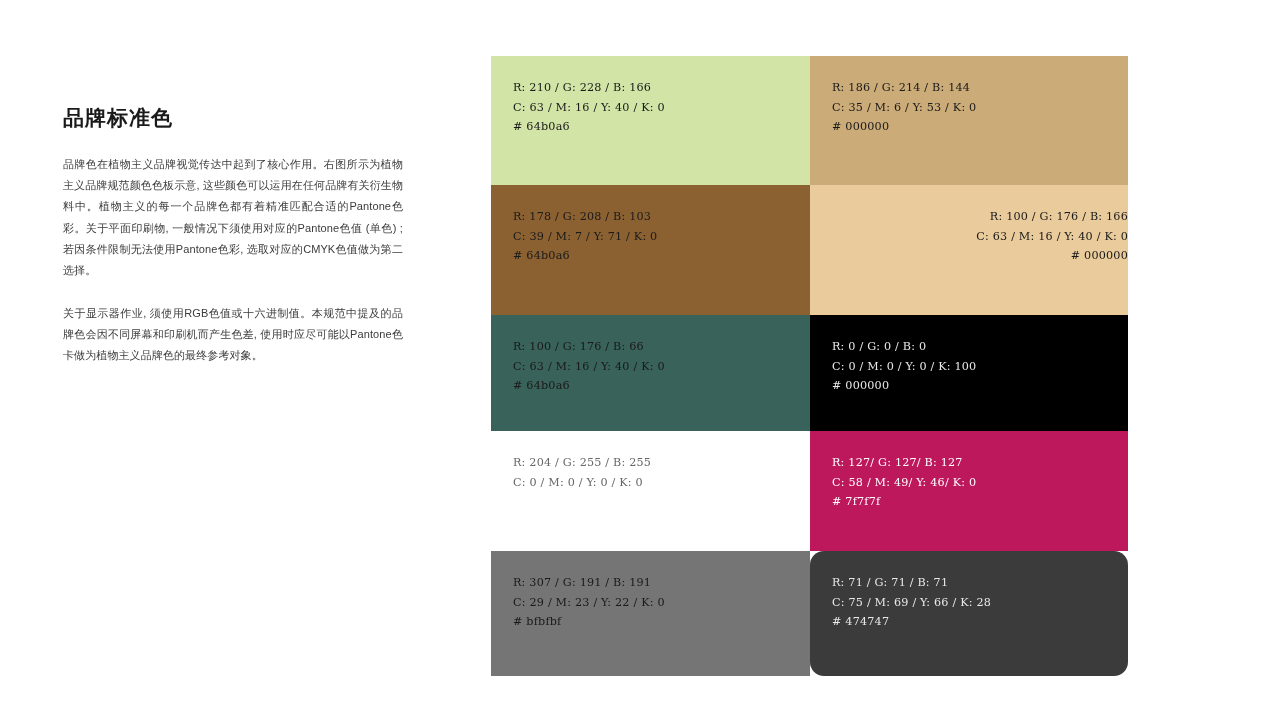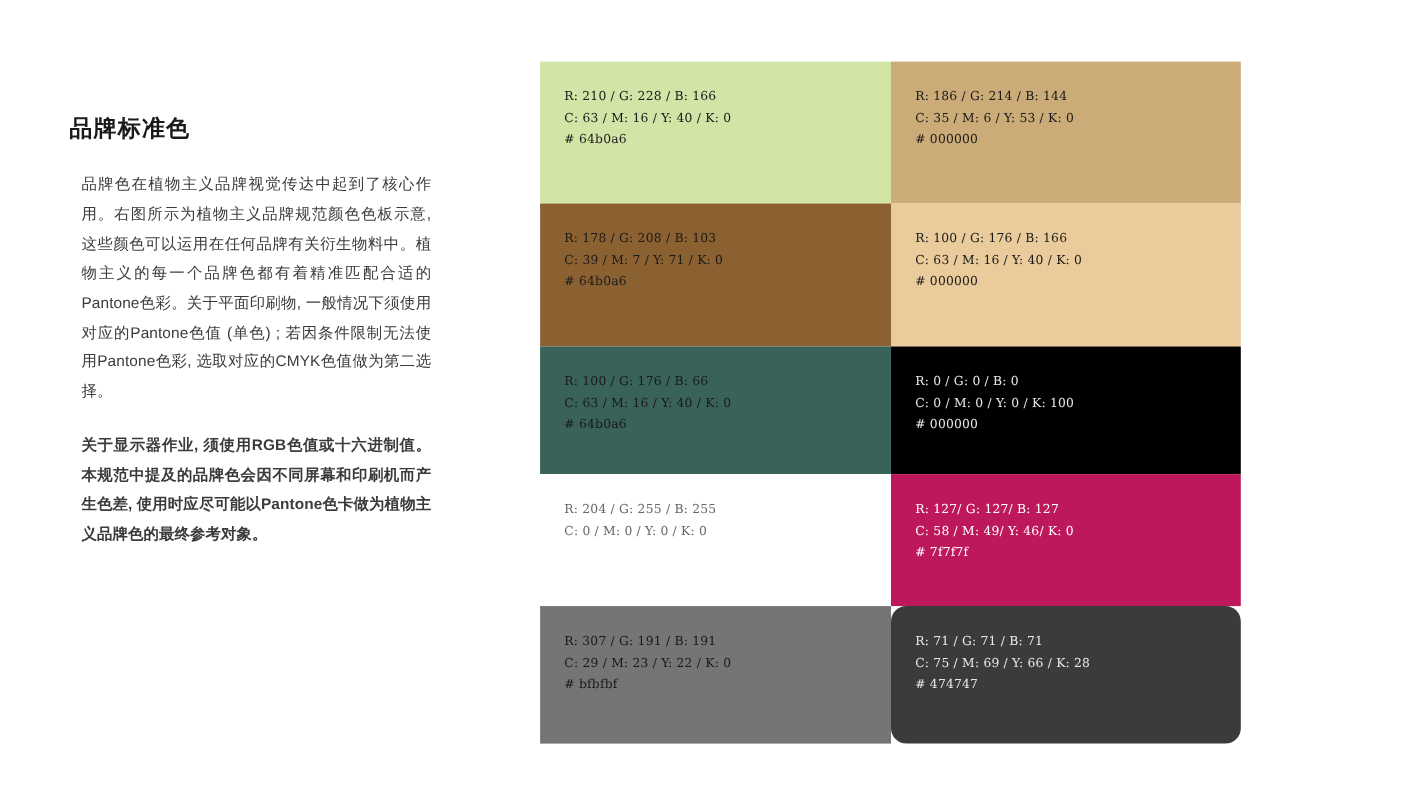--- a/index.html
+++ b/index.html
@@ -33,30 +33,29 @@
   .page-title {
     font-size: 21px;
     font-weight: bold;
     color: #1a1a1a;
     letter-spacing: 1px;
     margin: 0 0 24px 0;
     line-height: 1.2;
   }
 
   .body-para {
-    font-size: 14px;
+    font-size: 11px;
     line-height: 1.92;
     color: #3b3b3b;
-    margin: 11px;
+    margin: 0;
     text-align: justify;
     letter-spacing: 0.1px;
   }
   .body-para + .body-para {
     margin-top: 22px;
-    font-weight: bold;
   }
 
   
   .swatch-grid {
     position: absolute;
     left: 491px;
     top: 56px;
     width: 637px;
     height: 576px;
     display: grid;
@@ -101,21 +100,21 @@
       <div class="swatch" style="background: rgb(203, 171, 120); color: rgb(26, 26, 26);">
         <div class="swatch-line">R: 186 / G: 214 / B: 144</div>
         <div class="swatch-line">C: 35 / M: 6 / Y: 53 / K: 0</div>
         <div class="swatch-line"># 000000</div>
       </div>
       <div class="swatch" style="background: rgb(139, 97, 50); color: rgb(26, 26, 26);">
         <div class="swatch-line">R: 178 / G: 208 / B: 103</div>
         <div class="swatch-line">C: 39 / M: 7 / Y: 71 / K: 0</div>
         <div class="swatch-line"># 64b0a6</div>
       </div>
-      <div class="swatch" style="background: rgb(234, 203, 155); color: rgb(26, 26, 26);">
+      <div class="swatch" style="background: rgb(234, 203, 155); color: rgb(26, 26, 26); text-align: right;">
         <div class="swatch-line">R: 100 / G: 176 / B: 166</div>
         <div class="swatch-line">C: 63 / M: 16 / Y: 40 / K: 0</div>
         <div class="swatch-line"># 000000</div>
       </div>
       <div class="swatch" style="background: rgb(57, 98, 90); color: rgb(26, 26, 26);">
         <div class="swatch-line">R: 100 / G: 176 / B: 66</div>
         <div class="swatch-line">C: 63 / M: 16 / Y: 40 / K: 0</div>
         <div class="swatch-line"># 64b0a6</div>
       </div>
       <div class="swatch" style="background: rgb(0, 0, 0); color: rgb(232, 232, 232);">

